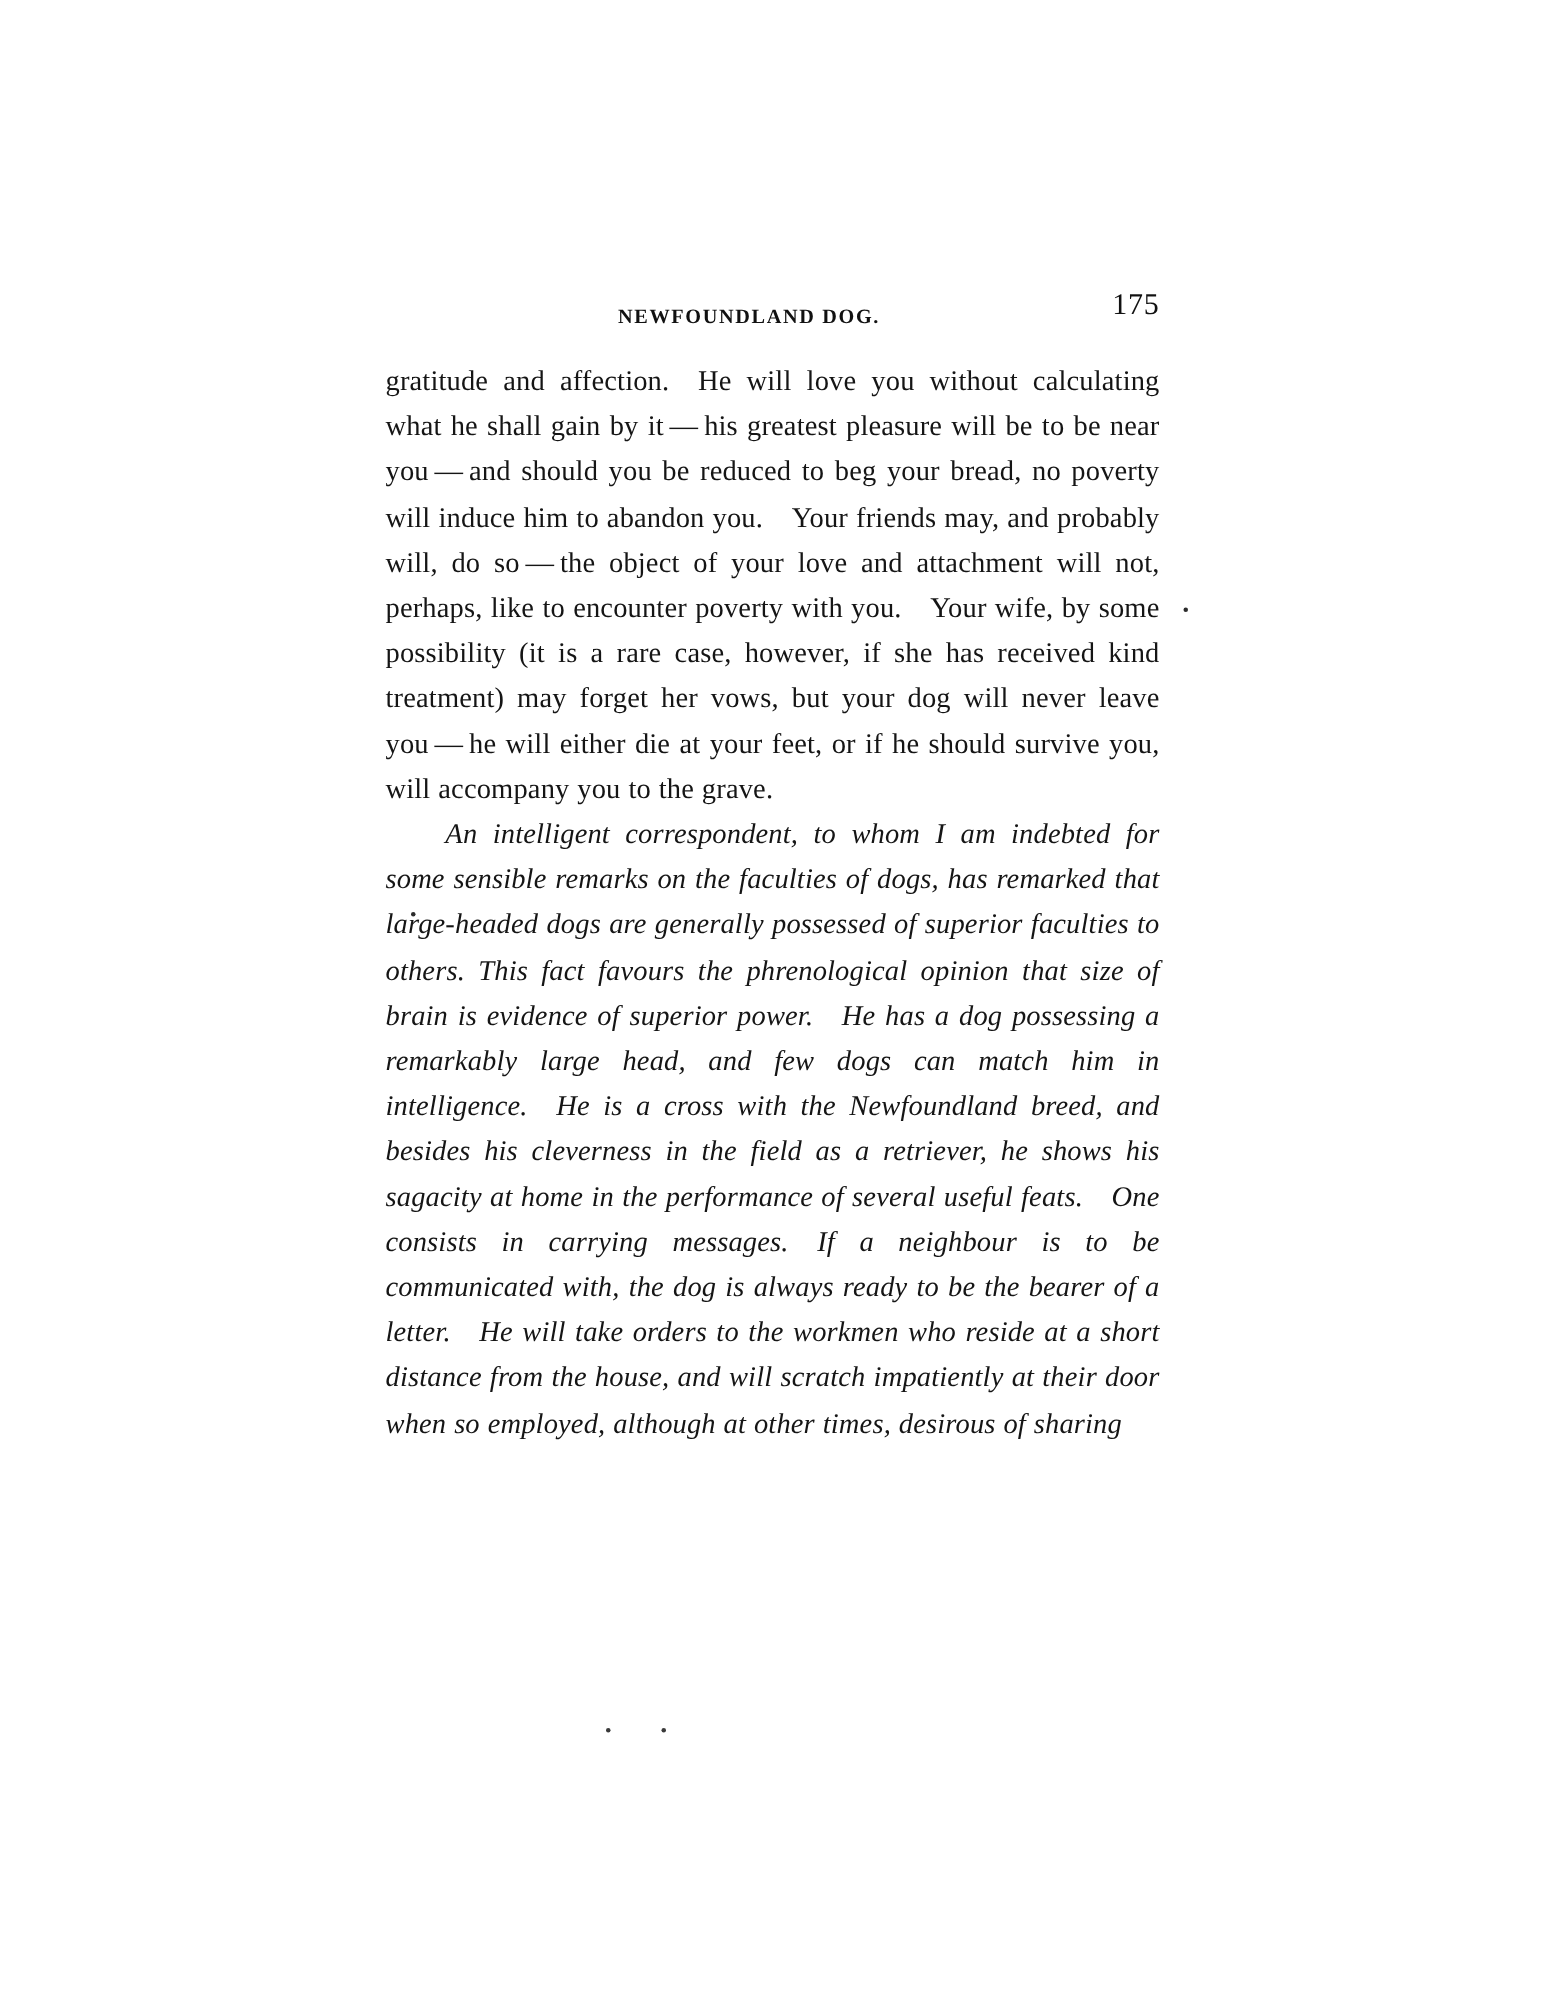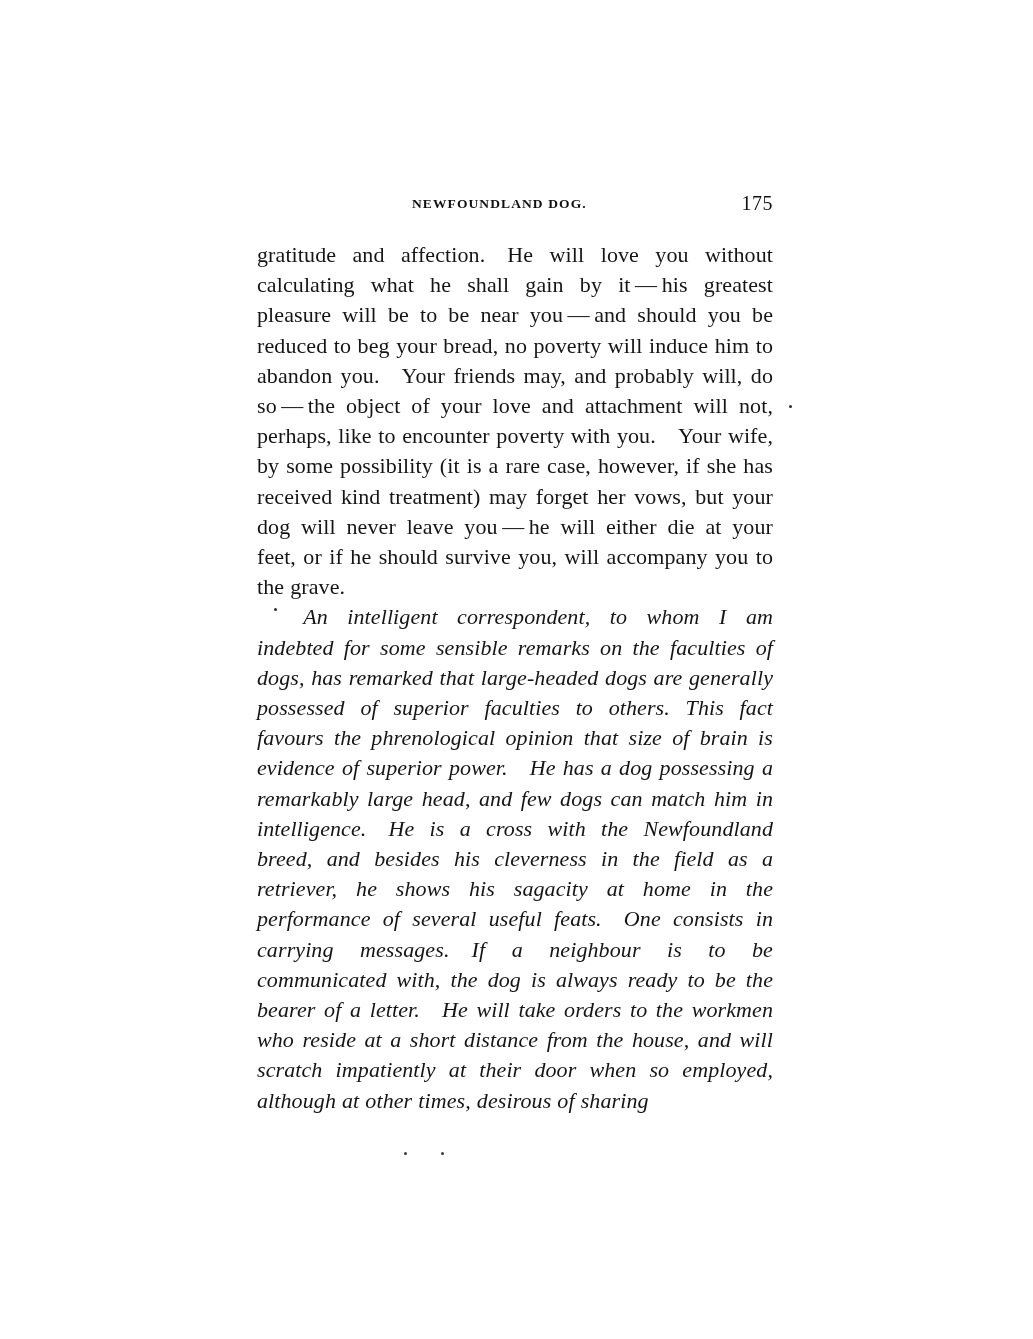--- a/index.html
+++ b/index.html
@@ -17,21 +17,21 @@
     color: #191919;
   }
   .text-block {
     position: absolute;
     left: 257px;
     top: 196px;
     width: 516px;
   }
   .running-head {
     display: flex;
-    align-items: flex-start;
+    align-items: center;
     justify-content: flex-start;
     position: relative;
     height: 30px;
     margin-bottom: 14px;
   }
   .head-title {
     font-family: "Liberation Serif", serif;
     font-size: 13.5px;
     font-weight: bold;
     letter-spacing: 1.1px;
@@ -42,21 +42,21 @@
     position: absolute;
     right: 0;
     top: -4px;
     font-size: 20px;
     font-weight: normal;
     letter-spacing: 0.5px;
     color: #111;
   }
   p.body-par {
     margin: 0;
-    font-size: 22px;
+    font-size: 19px;
     line-height: 30.2px;
     text-align: justify;
     text-justify: inter-word;
     color: #151515;
     letter-spacing: 0.1px;
     word-spacing: 0.4px;
   }
   p.body-par + p.body-par {
     margin-top: 0;
     font-style: italic;

